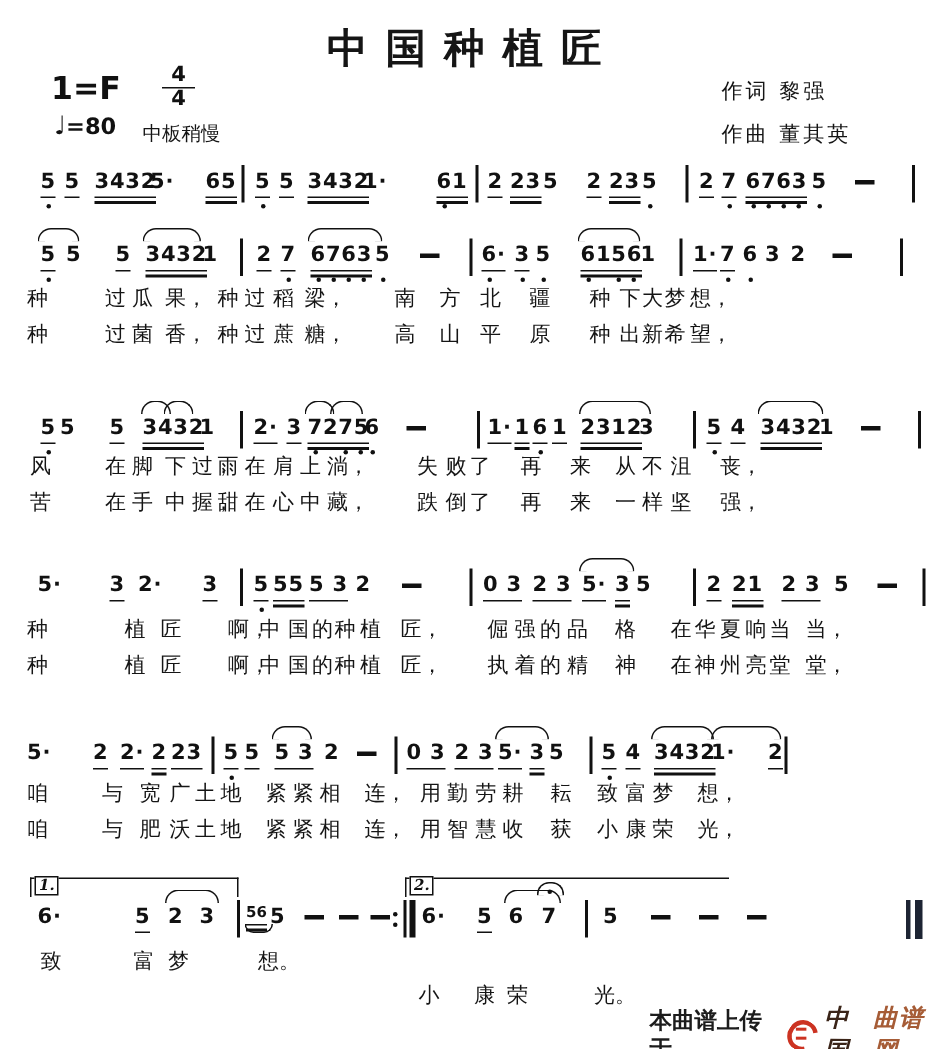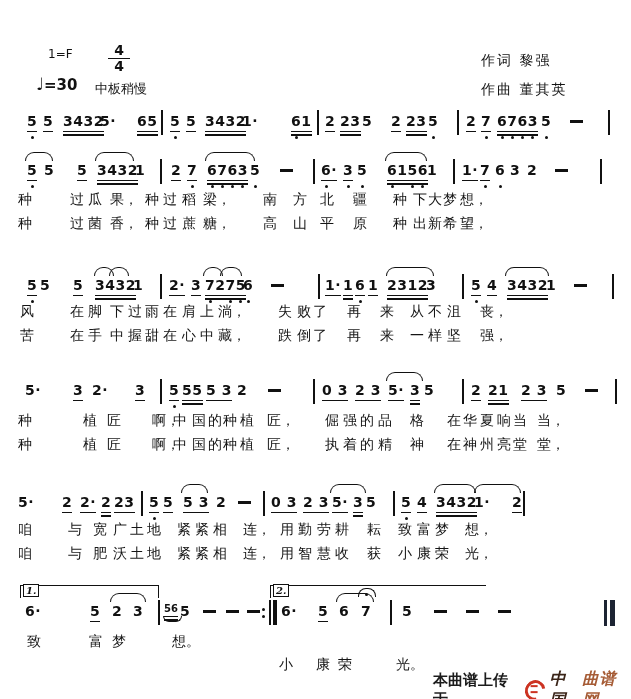--- a/index.html
+++ b/index.html
@@ -2,21 +2,21 @@
 <html><head>
 <meta charset="utf-8">
 <style>
   html,body{margin:0;padding:0;width:631px;height:699px;background:#fff;overflow:hidden;
     font-family:"DejaVu Sans",sans-serif;color:#111}
   #sheet{position:absolute;left:0;top:0;width:631px;height:699px;background:#fff}
   .title{position:absolute;top:14px;left:0;right:0;text-align:center;font-size:27px;
     letter-spacing:12px;font-weight:600;font-family:"DejaVu Serif",serif;color:#151515}
   .credit{position:absolute;left:481px;font-size:14px;color:#151515;letter-spacing:2px}
   .c1{top:52px}.c2{top:81px}
-  .keysig{position:absolute;left:48px;top:47px;font-size:12px;font-weight:normal}
+  .keysig{position:absolute;left:34px;top:47px;font-size:21px;font-weight:bold}
   .timesig{position:absolute;left:108px;top:43px;width:22px;text-align:center;font-size:14px;
     font-weight:bold;line-height:15px}
   .timesig .tnum{display:block}
   .timesig .tnum.top{border-bottom:1.5px solid #111}
   .tempo{position:absolute;left:36px;top:74px;font-size:15px;font-weight:bold}
   .tempo .qnote{font-size:17px}
   .tempotext{position:absolute;left:95px;top:80px;font-size:13px;color:#151515}
   .mline{position:absolute;left:0;width:631px;height:20px}
   .mline>div{position:absolute;top:0}
   .tok{font-weight:bold;font-size:14px;line-height:17px;white-space:pre;letter-spacing:.5px}
@@ -58,29 +58,30 @@
     border:3px solid #cc3322;border-radius:50%;border-right-color:transparent;transform:rotate(35deg)}
   .logo::after{content:"";position:absolute;left:2px;top:3px;width:7px;height:4px;
     border-top:2px solid #cc3322;border-bottom:2px solid #cc3322;transform:rotate(-35deg)}
   .site-dark{color:#3a2418;font-style:italic;font-size:16px;letter-spacing:1px}
   .site-brown{color:#a65c36;font-style:italic;font-size:16px;letter-spacing:1px}
 </style>
 </head>
 <body>
 
 <div id="sheet">
+  <div class="title">中国种植匠</div>
   <div class="credit c1">作词 黎强</div>
   <div class="credit c2">作曲 董其英</div>
   <div class="keysig">1=F</div>
   <div class="timesig">
     <span class="tnum top">4</span>
     <span class="tnum">4</span>
   </div>
   <div class="tempo">
-    <span class="qnote">♩</span><span>=30</span>
+    <span class="qnote">♩</span><span>=80</span>
   </div>
   <div class="tempotext">中板稍慢</div>
 
   <div class="footer">
     <span class="uptext">本曲谱上传于</span>
     <span class="logo"></span>
     <span class="site-dark">中国</span>
     <span class="site-brown">曲谱网</span>
   </div>
 <div class="mline" style="top: 113px;">

